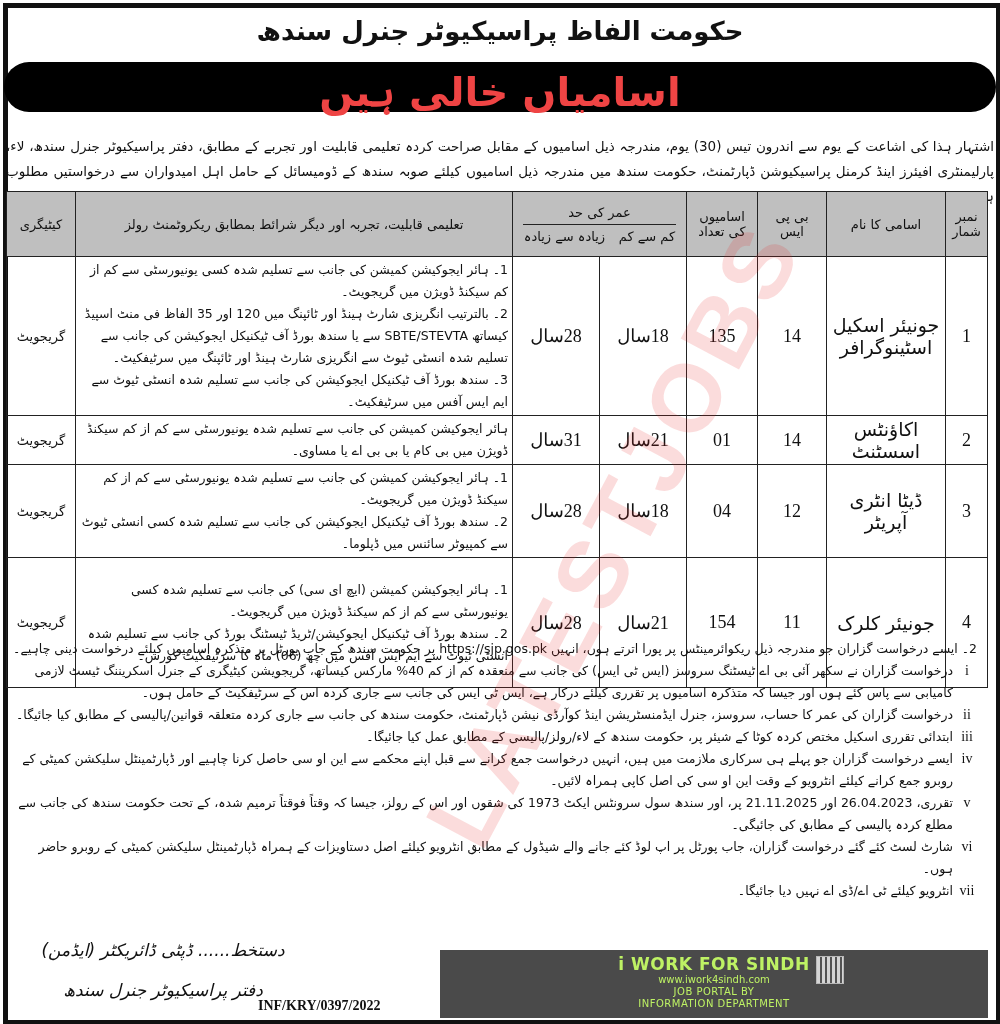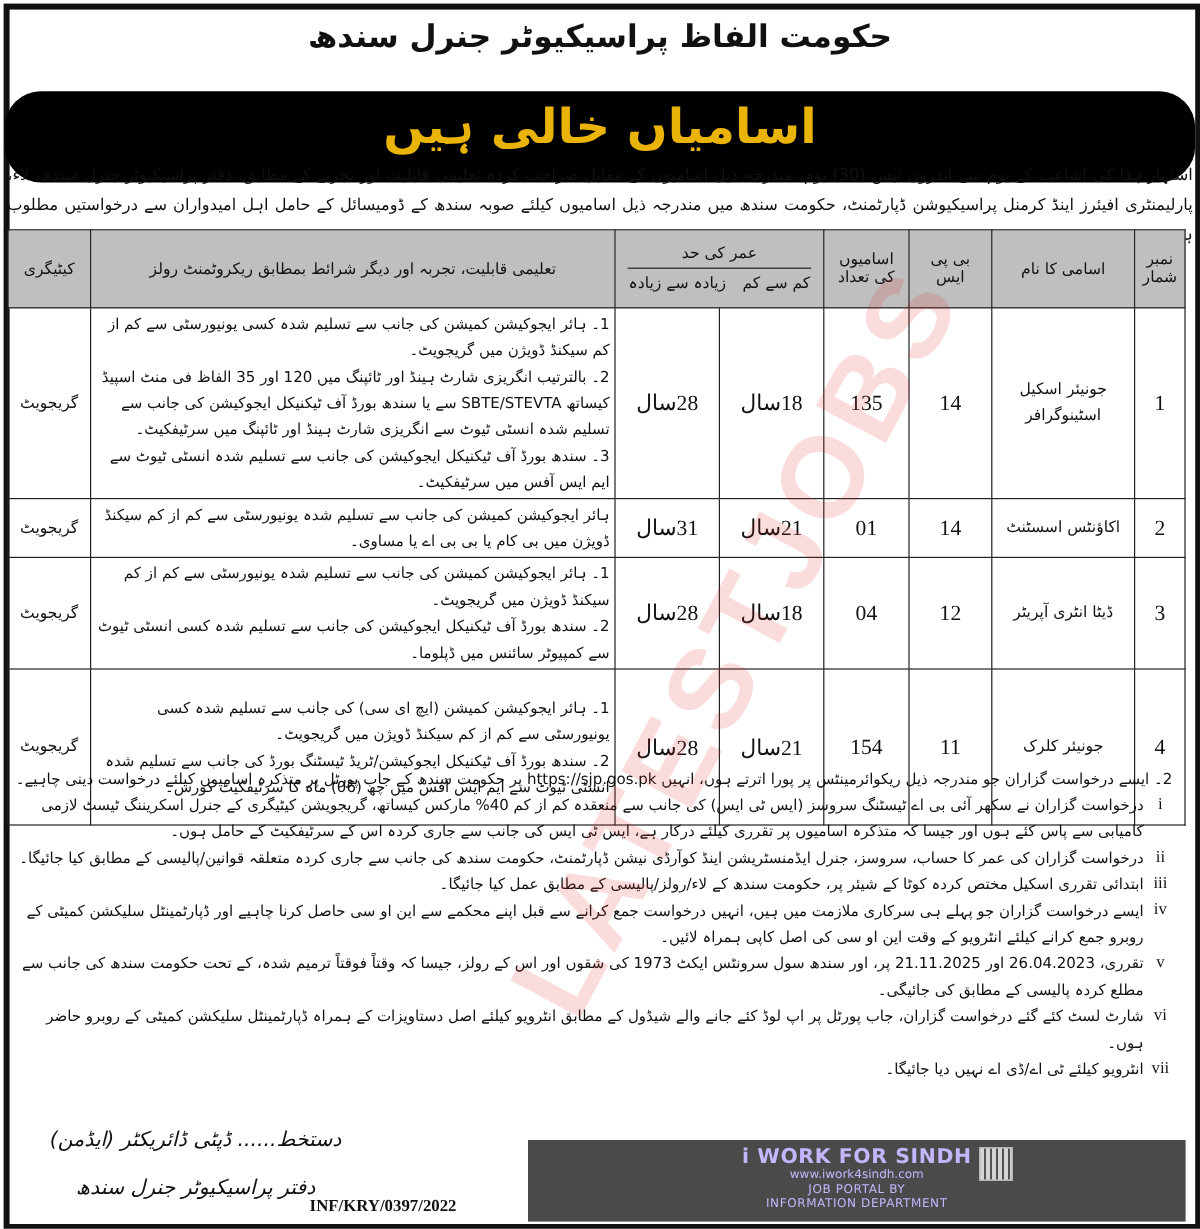--- a/index.html
+++ b/index.html
@@ -1,38 +1,38 @@
 <!DOCTYPE html>
 <html><head>
 <meta charset="utf-8">
 <style>
   html,body{margin:0;padding:0;background:#fff;}
   body{width:1000px;height:1024px;overflow:hidden;position:relative;font-family:"DejaVu Sans",sans-serif;color:#111;}
   .frame{position:absolute;left:3px;top:3px;width:988px;height:1012px;border:5px solid #111;background:#fff;}
   .org-title{position:absolute;left:0;right:0;top:16px;text-align:center;font-size:26px;font-weight:bold;direction:rtl;}
-  .banner{position:absolute;left:4px;right:4px;top:62px;height:76px;background:#000;border-radius:30px;color:#eab308;text-align:center;font-size:40px;font-weight:bold;line-height:60px;direction:rtl;letter-spacing:6px;margin-top:14px;}
+  .banner{position:absolute;left:4px;right:4px;top:62px;height:50px;background:#000;border-radius:30px;color:#ef4444;text-align:center;font-size:40px;font-weight:bold;line-height:60px;direction:rtl;letter-spacing:6px;}
   .intro{position:absolute;left:6px;right:6px;top:134px;direction:rtl;text-align:justify;font-size:13.5px;line-height:25px;}
   table.jobs{position:absolute;left:6px;top:191px;width:982px;border-collapse:collapse;direction:rtl;font-size:13px;}
   table.jobs td, table.jobs th{border:1px solid #222;vertical-align:middle;padding:2px 4px;}
   table.jobs th{background:#bfbfbf;font-weight:normal;font-size:13px;height:60px;}
   .hdr-age-top{border-bottom:1px solid #222;padding-bottom:4px;margin:0 6px 4px 6px;}
   .hdr-age-sub{display:flex;justify-content:space-around;}
   td.num, td.ctr{text-align:center;font-family:"Liberation Serif",serif;font-size:18px;}
-  td.name{text-align:center;font-size:13px;line-height:22px;}
+  td.name{text-align:center;font-size:19px;line-height:22px;}
   td.req{text-align:right;font-size:12.5px;line-height:22px;padding:3px 6px;}
   td.cat{text-align:center;font-size:13px;}
   .req-line{display:block;}
   .notes{position:absolute;left:6px;right:19px;top:638px;direction:rtl;font-size:12.5px;line-height:22px;}
   .note-row{display:flex;flex-direction:row;}
   .note-marker{width:28px;flex:none;text-align:center;font-family:"Liberation Serif",serif;font-size:14px;}
   .note-text{flex:1;text-align:right;}
   .note-head{padding-right:4px;}
   .sign{position:absolute;left:18px;top:930px;width:290px;direction:rtl;text-align:center;font-size:17px;line-height:40px;font-style:italic;}
   .ref{position:absolute;left:258px;top:998px;font-family:"Liberation Serif",serif;font-weight:bold;font-size:14px;}
-  .portal{position:absolute;left:440px;top:950px;width:548px;height:68px;background:#4a4a4a;color:#c4b5fd;text-align:center;font-family:"DejaVu Sans",sans-serif;}
+  .portal{position:absolute;left:440px;top:950px;width:548px;height:68px;background:#4a4a4a;color:#bef264;text-align:center;font-family:"DejaVu Sans",sans-serif;}
   .portal-brand{font-size:17px;font-weight:bold;margin-top:4px;letter-spacing:0.5px;}
   .portal-url{font-size:10px;font-weight:normal;line-height:12px;}
   .portal-line{font-size:10px;line-height:12px;letter-spacing:0.5px;}
   .qr{position:absolute;left:376px;top:6px;width:26px;height:26px;background:
       repeating-linear-gradient(90deg,#eee 0 3px,#555 3px 5px),#ddd;opacity:.85;border:1px solid #ccc;}
   .watermark{position:absolute;left:270px;top:480px;font-size:96px;font-weight:bold;color:rgba(230,40,40,0.16);transform:rotate(-62deg);transform-origin:center;font-family:"Liberation Sans",sans-serif;letter-spacing:6px;pointer-events:none;}
 </style>
 </head>
 <body>
 

